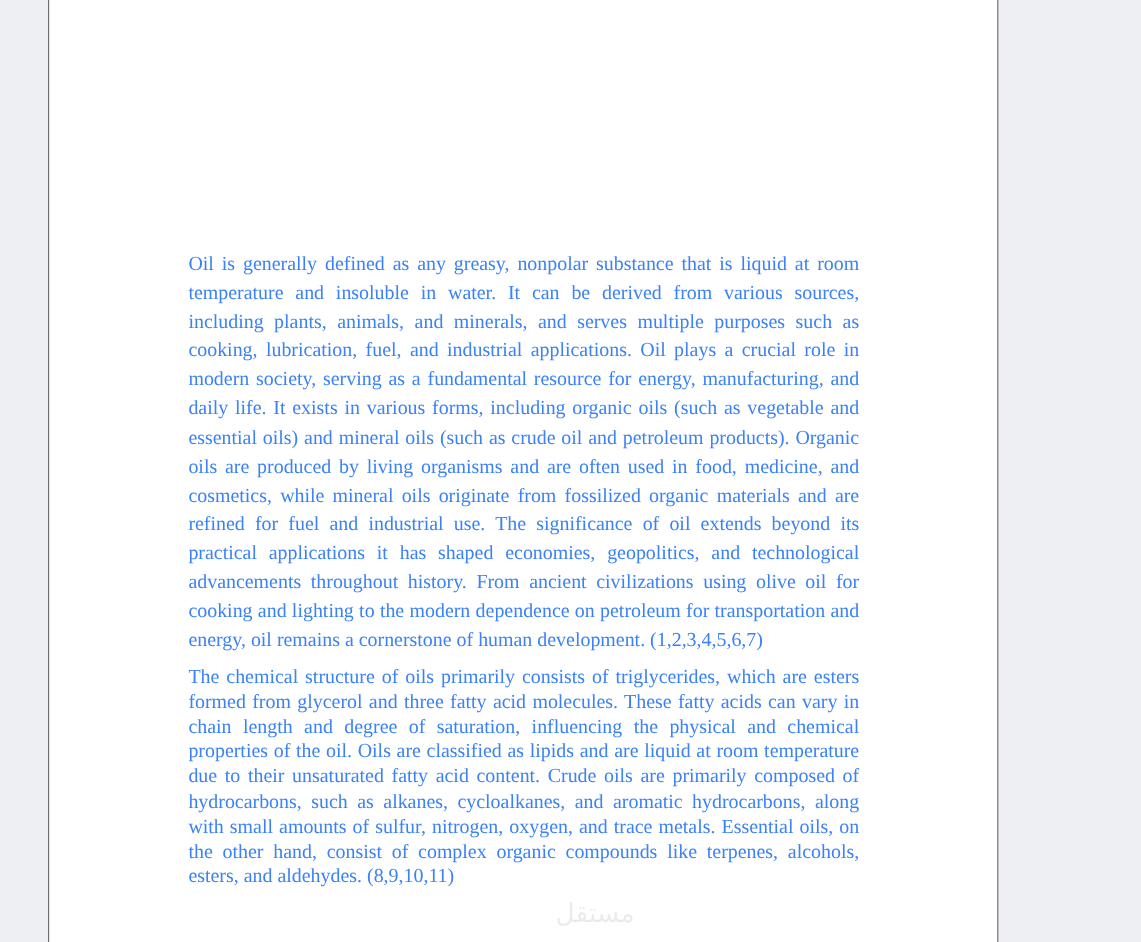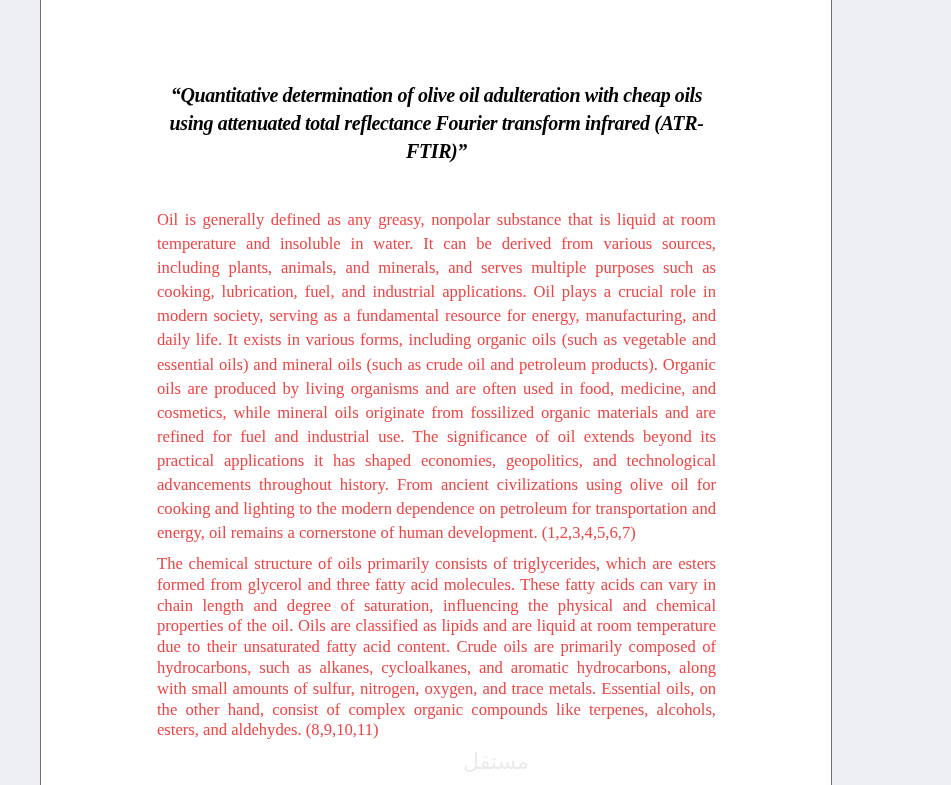--- a/index.html
+++ b/index.html
@@ -19,34 +19,33 @@
     text-align: center;
     font-family: "Liberation Serif", serif;
     font-weight: bold; font-style: italic;
     font-size: 20px; line-height: 28px;
     color: #000;
     letter-spacing: -0.4px;
   }
   .para {
     position: absolute; left: 116px; width: 559px;
     font-family: "Liberation Serif", serif;
-    font-size: 16.6px; color: #ef4444;
+    font-size: 16.6px; color: #3b82f6;
     text-align: justify;
     margin: 0;
   }
   .p1 { top: 208px; line-height: 24.1px; }
   .p2 { top: 554px; line-height: 20.8px; }
   .watermark {
     position: absolute; left: 422px; top: 749px;
     font-family: "DejaVu Sans", sans-serif;
     font-size: 22px; color: rgba(0,0,0,0.08);
     pointer-events: none;
   }
 </style>
 </head>
 <body>
 
 <div class="page">
-  <div class="title">“Quantitative determination of olive oil adulteration with cheap oils using attenuated total reflectance Fourier transform infrared (ATR-FTIR)”</div>
   <p class="para p1">Oil is generally defined as any greasy, nonpolar substance that is liquid at room temperature and insoluble in water. It can be derived from various sources, including plants, animals, and minerals, and serves multiple purposes such as cooking, lubrication, fuel, and industrial applications. Oil plays a crucial role in modern society, serving as a fundamental resource for energy, manufacturing, and daily life. It exists in various forms, including organic oils (such as vegetable and essential oils) and mineral oils (such as crude oil and petroleum products). Organic oils are produced by living organisms and are often used in food, medicine, and cosmetics, while mineral oils originate from fossilized organic materials and are refined for fuel and industrial use. The significance of oil extends beyond its practical applications it has shaped economies, geopolitics, and technological advancements throughout history. From ancient civilizations using olive oil for cooking and lighting to the modern dependence on petroleum for transportation and energy, oil remains a cornerstone of human development. (1,2,3,4,5,6,7)</p>
   <p class="para p2">The chemical structure of oils primarily consists of triglycerides, which are esters formed from glycerol and three fatty acid molecules. These fatty acids can vary in chain length and degree of saturation, influencing the physical and chemical properties of the oil. Oils are classified as lipids and are liquid at room temperature due to their unsaturated fatty acid content. Crude oils are primarily composed of hydrocarbons, such as alkanes, cycloalkanes, and aromatic hydrocarbons, along with small amounts of sulfur, nitrogen, oxygen, and trace metals. Essential oils, on the other hand, consist of complex organic compounds like terpenes, alcohols, esters, and aldehydes. (8,9,10,11)</p>
   <div class="watermark">مستقل</div>
 </div>
 
 </body></html>

